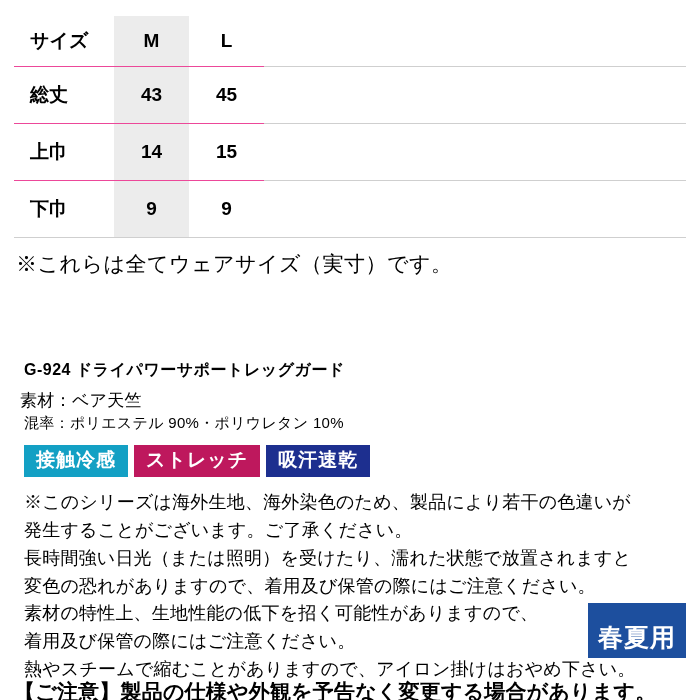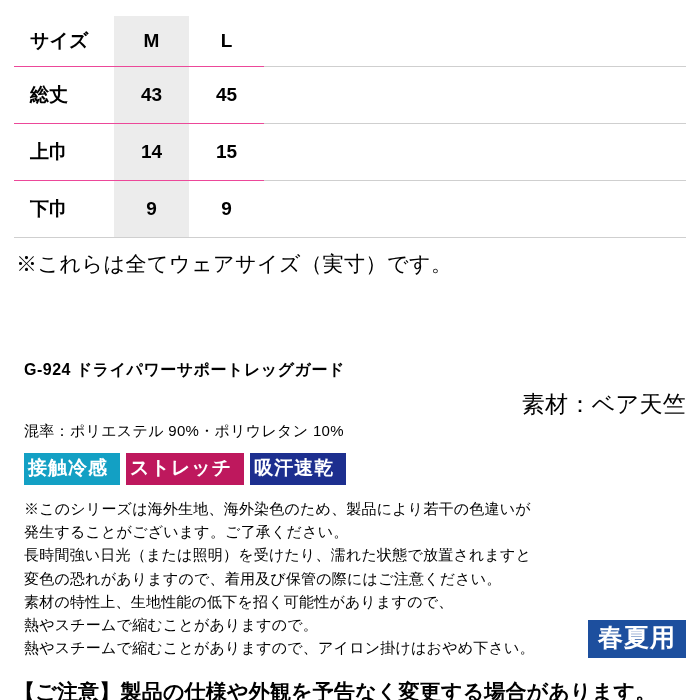--- a/index.html
+++ b/index.html
@@ -74,71 +74,70 @@
   .product {
     margin-top: 82px;
   }
   .product-title {
     font-size: 16px;
     font-weight: bold;
     letter-spacing: 0.5px;
     margin-left: 10px;
   }
   .product-spec {
-    font-size: 23px;
+    font-size: 17px;
     margin-top: 8px;
     margin-left: 6px;
     letter-spacing: 0.3px;
-    text-align: right;
   }
   .product-spec2 {
     font-size: 15px;
     margin-top: 2px;
     margin-left: 10px;
     letter-spacing: 0.3px;
   }
 
   
   .badges {
     display: flex;
     gap: 6px;
     margin-top: 12px;
     margin-left: 10px;
   }
   .badge {
     color: #ffffff;
     font-size: 19px;
     font-weight: bold;
-    padding: 5px 12px 6px 4px;
+    padding: 5px 12px 6px 12px;
     line-height: 1.1;
     letter-spacing: 1px;
     white-space: nowrap;
   }
 
   
   .caution {
     margin-top: 12px;
     margin-left: 10px;
-    font-size: 15px;
+    font-size: 18px;
     line-height: 1.55;
     letter-spacing: 0.2px;
   }
   .caution div { white-space: nowrap; }
 
   
   .season-tag {
     position: absolute;
     right: 14px;
     bottom: 58px;
     background: #1d4f9e;
     color: #ffffff;
     font-size: 25px;
     font-weight: bold;
     letter-spacing: 1px;
-    padding: 5px 10px 8px 10px;
+    padding: 22px 10px 8px 10px;
     line-height: 1;
   }
 
   
   .bottom-notice {
     position: absolute;
     left: 0;
     right: 0;
     bottom: 0;
     height: 48px;
@@ -206,21 +205,21 @@
       <span class="badge" style="background:#be185d">ストレッチ</span>
       <span class="badge" style="background:#1d2f8f">吸汗速乾</span>
     </div>
 
     <div class="caution">
       <div>※このシリーズは海外生地、海外染色のため、製品により若干の色違いが</div>
       <div>発生することがございます。ご了承ください。</div>
       <div>長時間強い日光（または照明）を受けたり、濡れた状態で放置されますと</div>
       <div>変色の恐れがありますので、着用及び保管の際にはご注意ください。</div>
       <div>素材の特性上、生地性能の低下を招く可能性がありますので、</div>
-      <div>熱やスチームで縮むことがありますので。</div>
+      <div>着用及び保管の際にはご注意ください。</div>
       <div>熱やスチームで縮むことがありますので、アイロン掛けはおやめ下さい。</div>
     </div>
   </div>
 
   <div class="season-tag">春夏用</div>
 
   <div class="bottom-notice">【ご注意】製品の仕様や外観を予告なく変更する場合があります。</div>
 
 </div>
 

